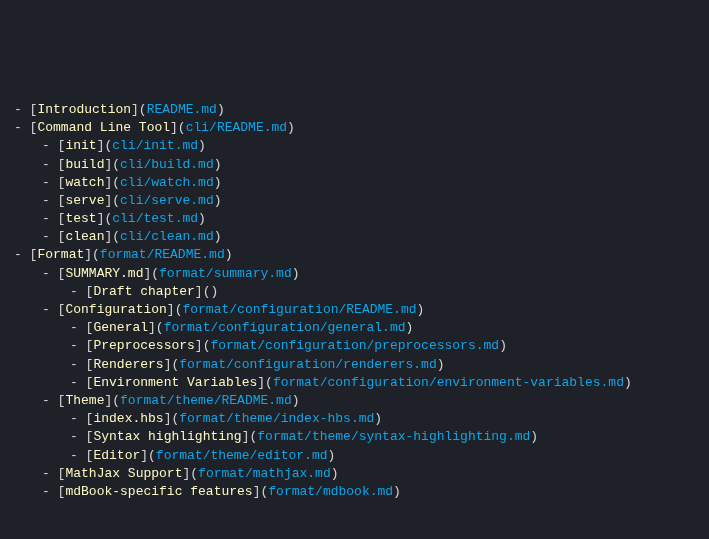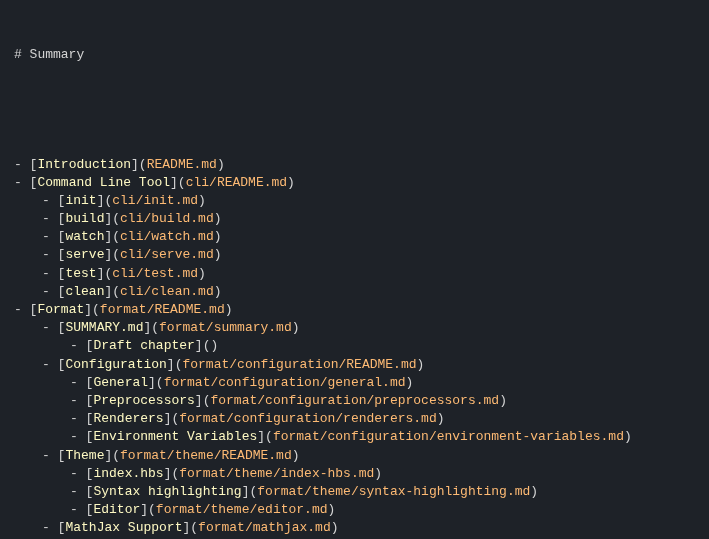--- a/index.html
+++ b/index.html
@@ -14,27 +14,26 @@
   }
   .editor {
     padding: 10px 14px 20px 14px;
     white-space: pre;
   }
   .line { display: block; }
   .heading { color: #d4d4d4; }
   .dash { color: #d4d4d4; }
   .bracket { color: #d4d4d4; }
   .link-title { color: #fef9c3; }
-  .link-path { color: #fdba74; }
+  .link-path { color: #0ea5e9; }
   .ind0 { padding-left: 0; }
   .ind1 { padding-left: 28px; }
   .ind2 { padding-left: 56px; }
 </style>
 </head>
 <body>
 
 <div class="editor">
-  <span class="line"><span class="heading"># </span><span class="heading">Summary</span></span>
   <span class="line"> </span>
   <div id="item-list"><span class="line ind0"><span class="dash">- </span><span class="bracket">[</span><span class="link-title">Introduction</span><span class="bracket">]</span><span class="bracket">(</span><span class="link-path">README.md</span><span class="bracket">)</span></span><span class="line ind0"><span class="dash">- </span><span class="bracket">[</span><span class="link-title">Command Line Tool</span><span class="bracket">]</span><span class="bracket">(</span><span class="link-path">cli/README.md</span><span class="bracket">)</span></span><span class="line ind1"><span class="dash">- </span><span class="bracket">[</span><span class="link-title">init</span><span class="bracket">]</span><span class="bracket">(</span><span class="link-path">cli/init.md</span><span class="bracket">)</span></span><span class="line ind1"><span class="dash">- </span><span class="bracket">[</span><span class="link-title">build</span><span class="bracket">]</span><span class="bracket">(</span><span class="link-path">cli/build.md</span><span class="bracket">)</span></span><span class="line ind1"><span class="dash">- </span><span class="bracket">[</span><span class="link-title">watch</span><span class="bracket">]</span><span class="bracket">(</span><span class="link-path">cli/watch.md</span><span class="bracket">)</span></span><span class="line ind1"><span class="dash">- </span><span class="bracket">[</span><span class="link-title">serve</span><span class="bracket">]</span><span class="bracket">(</span><span class="link-path">cli/serve.md</span><span class="bracket">)</span></span><span class="line ind1"><span class="dash">- </span><span class="bracket">[</span><span class="link-title">test</span><span class="bracket">]</span><span class="bracket">(</span><span class="link-path">cli/test.md</span><span class="bracket">)</span></span><span class="line ind1"><span class="dash">- </span><span class="bracket">[</span><span class="link-title">clean</span><span class="bracket">]</span><span class="bracket">(</span><span class="link-path">cli/clean.md</span><span class="bracket">)</span></span><span class="line ind0"><span class="dash">- </span><span class="bracket">[</span><span class="link-title">Format</span><span class="bracket">]</span><span class="bracket">(</span><span class="link-path">format/README.md</span><span class="bracket">)</span></span><span class="line ind1"><span class="dash">- </span><span class="bracket">[</span><span class="link-title">SUMMARY.md</span><span class="bracket">]</span><span class="bracket">(</span><span class="link-path">format/summary.md</span><span class="bracket">)</span></span><span class="line ind2"><span class="dash">- </span><span class="bracket">[</span><span class="link-title">Draft chapter</span><span class="bracket">]</span><span class="bracket">(</span><span class="link-path"></span><span class="bracket">)</span></span><span class="line ind1"><span class="dash">- </span><span class="bracket">[</span><span class="link-title">Configuration</span><span class="bracket">]</span><span class="bracket">(</span><span class="link-path">format/configuration/README.md</span><span class="bracket">)</span></span><span class="line ind2"><span class="dash">- </span><span class="bracket">[</span><span class="link-title">General</span><span class="bracket">]</span><span class="bracket">(</span><span class="link-path">format/configuration/general.md</span><span class="bracket">)</span></span><span class="line ind2"><span class="dash">- </span><span class="bracket">[</span><span class="link-title">Preprocessors</span><span class="bracket">]</span><span class="bracket">(</span><span class="link-path">format/configuration/preprocessors.md</span><span class="bracket">)</span></span><span class="line ind2"><span class="dash">- </span><span class="bracket">[</span><span class="link-title">Renderers</span><span class="bracket">]</span><span class="bracket">(</span><span class="link-path">format/configuration/renderers.md</span><span class="bracket">)</span></span><span class="line ind2"><span class="dash">- </span><span class="bracket">[</span><span class="link-title">Environment Variables</span><span class="bracket">]</span><span class="bracket">(</span><span class="link-path">format/configuration/environment-variables.md</span><span class="bracket">)</span></span><span class="line ind1"><span class="dash">- </span><span class="bracket">[</span><span class="link-title">Theme</span><span class="bracket">]</span><span class="bracket">(</span><span class="link-path">format/theme/README.md</span><span class="bracket">)</span></span><span class="line ind2"><span class="dash">- </span><span class="bracket">[</span><span class="link-title">index.hbs</span><span class="bracket">]</span><span class="bracket">(</span><span class="link-path">format/theme/index-hbs.md</span><span class="bracket">)</span></span><span class="line ind2"><span class="dash">- </span><span class="bracket">[</span><span class="link-title">Syntax highlighting</span><span class="bracket">]</span><span class="bracket">(</span><span class="link-path">format/theme/syntax-highlighting.md</span><span class="bracket">)</span></span><span class="line ind2"><span class="dash">- </span><span class="bracket">[</span><span class="link-title">Editor</span><span class="bracket">]</span><span class="bracket">(</span><span class="link-path">format/theme/editor.md</span><span class="bracket">)</span></span><span class="line ind1"><span class="dash">- </span><span class="bracket">[</span><span class="link-title">MathJax Support</span><span class="bracket">]</span><span class="bracket">(</span><span class="link-path">format/mathjax.md</span><span class="bracket">)</span></span><span class="line ind1"><span class="dash">- </span><span class="bracket">[</span><span class="link-title">mdBook-specific features</span><span class="bracket">]</span><span class="bracket">(</span><span class="link-path">format/mdbook.md</span><span class="bracket">)</span></span></div>
   
   
 </div>
 
 </body></html>

